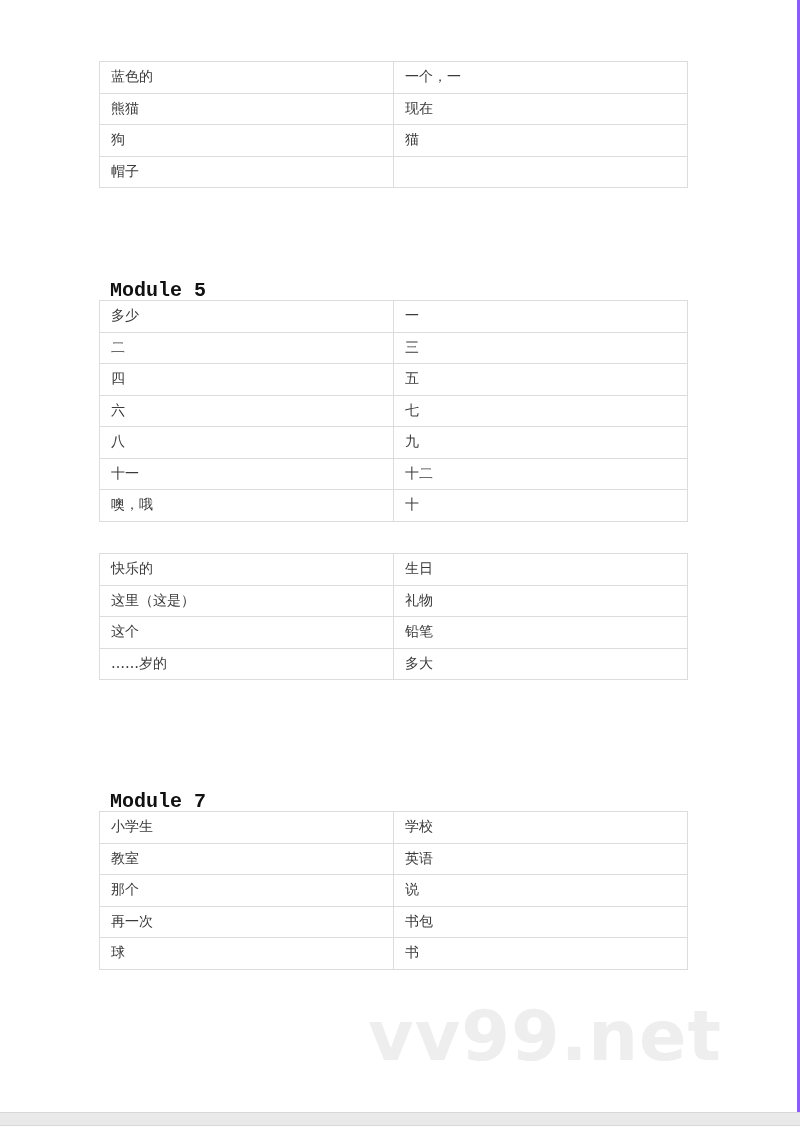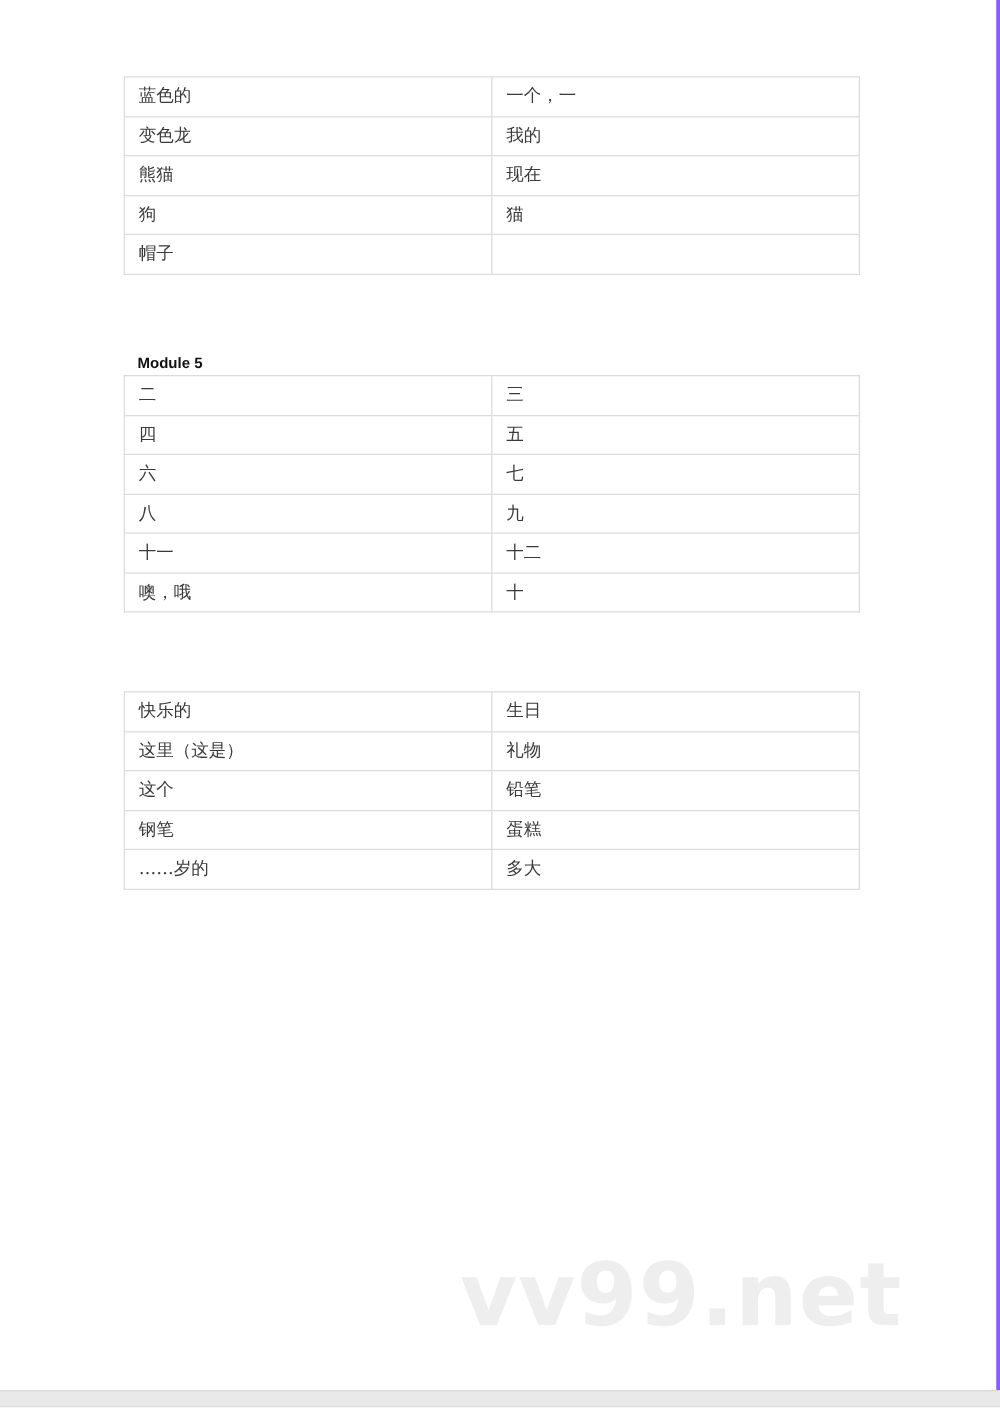--- a/index.html
+++ b/index.html
@@ -7,22 +7,22 @@
     width: 800px; height: 1137px; position: relative; overflow: hidden;
     background: #ffffff;
     font-family: "DejaVu Sans", sans-serif;
   }
   .page {
     position: absolute; left: 0; top: 0; width: 797px; height: 1112px;
     background: #ffffff; border-right: 8px solid #8b5cf6;
   }
   .block { position: absolute; left: 99px; width: 589px; }
   .module-title {
-    font-family: Liberation Sans, sans-serif;
-    font-weight: bold; font-size: 12px; color: #111;
+    font-family: Liberation Mono, monospace;
+    font-weight: bold; font-size: 20px; color: #111;
     height: 19px; line-height: 19px; padding-left: 11px;
   }
   table {
     width: 589px; border-collapse: collapse; table-layout: fixed;
   }
   td {
     border: 1px solid #dcdcdc;
     height: 31.5px; padding: 0 0 0 11px;
     font-size: 14px; color: #3a3a3a;
     font-family: "DejaVu Serif", serif;
@@ -46,43 +46,43 @@
 <div class="page">
 
   <div class="block" style="top:61px;">
     <table>
       <tbody>
           <tr>
             <td class="c1">蓝色的</td>
             <td>一个，一</td>
           </tr>
       <tr>
-            <td class="c1">变色龙</td>
-            <td>我的</td>
-          </tr>
-      <tr>
             <td class="c1">熊猫</td>
             <td>现在</td>
           </tr>
       <tr>
             <td class="c1">狗</td>
             <td>猫</td>
           </tr>
       <tr>
             <td class="c1">帽子</td>
             <td></td>
           </tr>
     </tbody>
       </table>
   </div>
 
   <div class="block" style="top:281px;">
     <div class="module-title">Module 5</div>
     <table>
       <tbody>
+          <tr>
+            <td class="c1">多少</td>
+            <td>一</td>
+          </tr>
       <tr>
             <td class="c1">二</td>
             <td>三</td>
           </tr>
       <tr>
             <td class="c1">四</td>
             <td>五</td>
           </tr>
       <tr>
             <td class="c1">六</td>
@@ -113,29 +113,52 @@
           </tr>
       <tr>
             <td class="c1">这里（这是）</td>
             <td>礼物</td>
           </tr>
       <tr>
             <td class="c1">这个</td>
             <td>铅笔</td>
           </tr>
       <tr>
-            <td class="c1">钢笔</td>
-            <td>蛋糕</td>
-          </tr>
-      <tr>
             <td class="c1">……岁的</td>
             <td>多大</td>
           </tr>
     </tbody>
       </table>
   </div>
 
+  <div class="block" style="top:792px;">
+    <div class="module-title">Module 7</div>
+    <table>
+      <tbody>
+          <tr>
+            <td class="c1">小学生</td>
+            <td>学校</td>
+          </tr>
+      <tr>
+            <td class="c1">教室</td>
+            <td>英语</td>
+          </tr>
+      <tr>
+            <td class="c1">那个</td>
+            <td>说</td>
+          </tr>
+      <tr>
+            <td class="c1">再一次</td>
+            <td>书包</td>
+          </tr>
+      <tr>
+            <td class="c1">球</td>
+            <td>书</td>
+          </tr>
+    </tbody>
+      </table>
+  </div>
 
   <div class="watermark">vv99.net</div>
 </div>
 
 <div class="bottom-band"></div>
 <div class="below"></div>
 
 </body></html>

